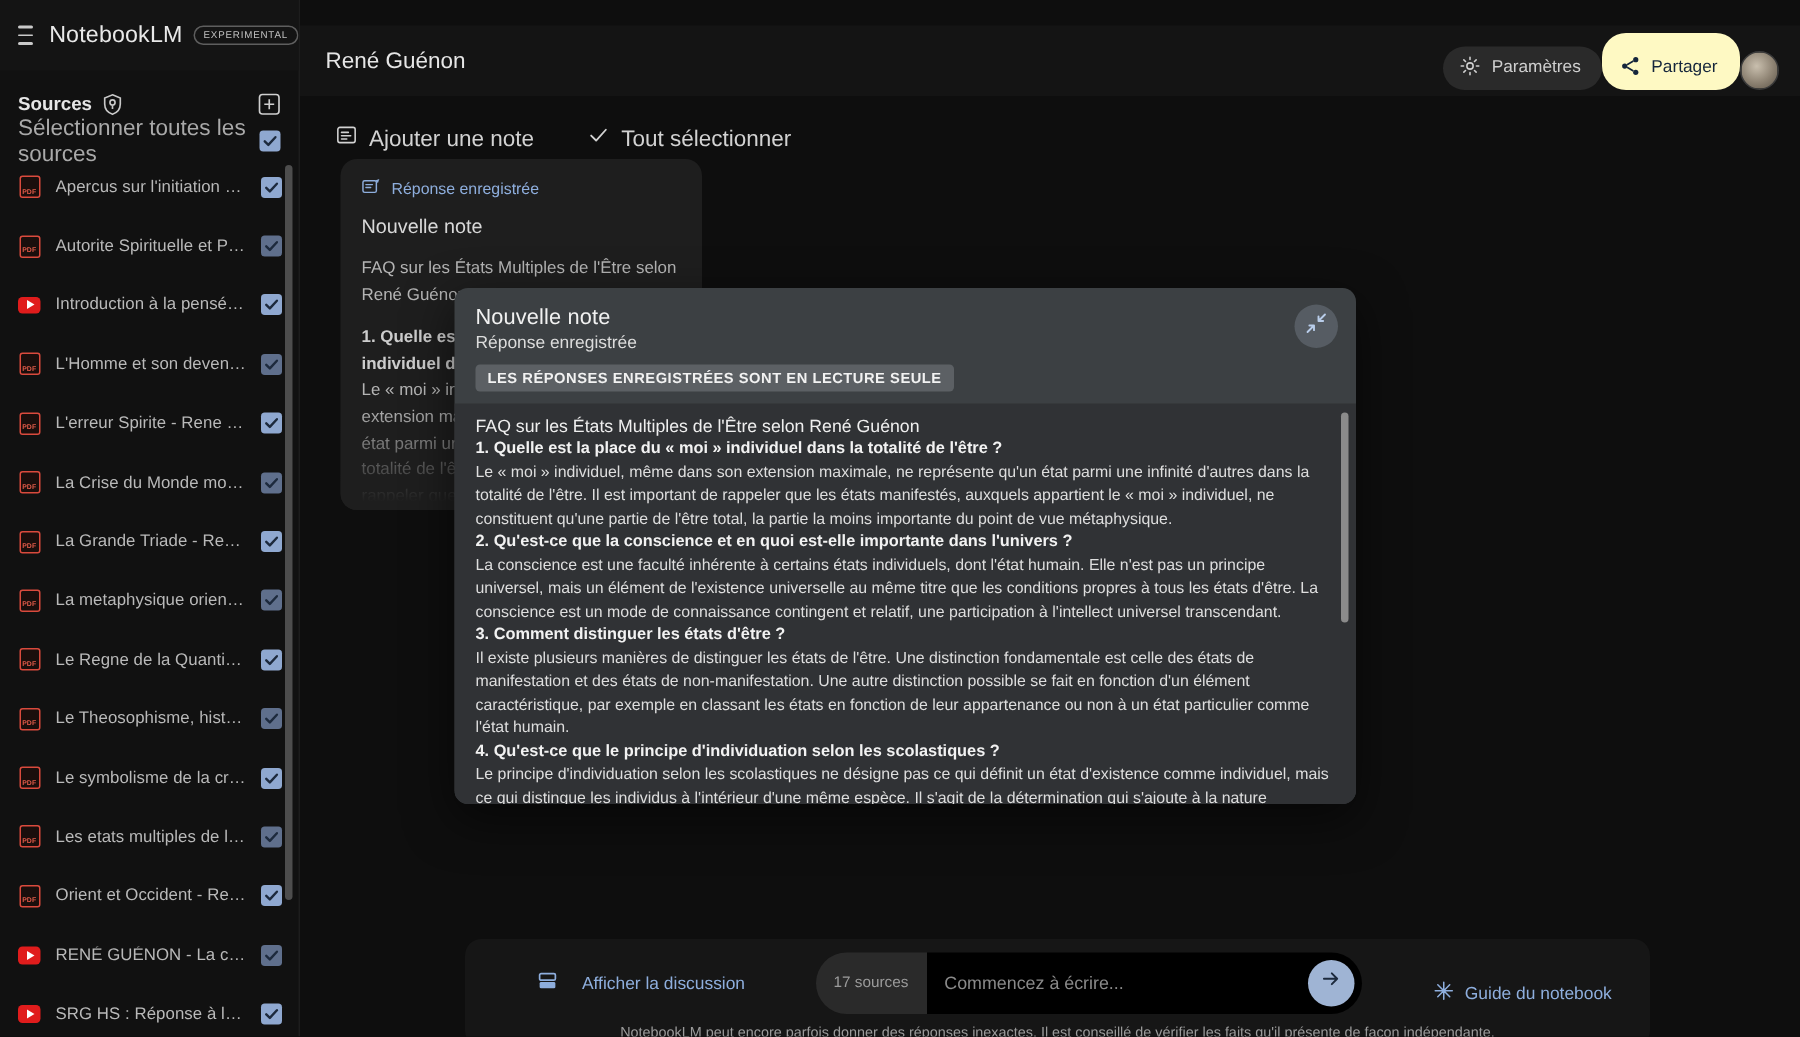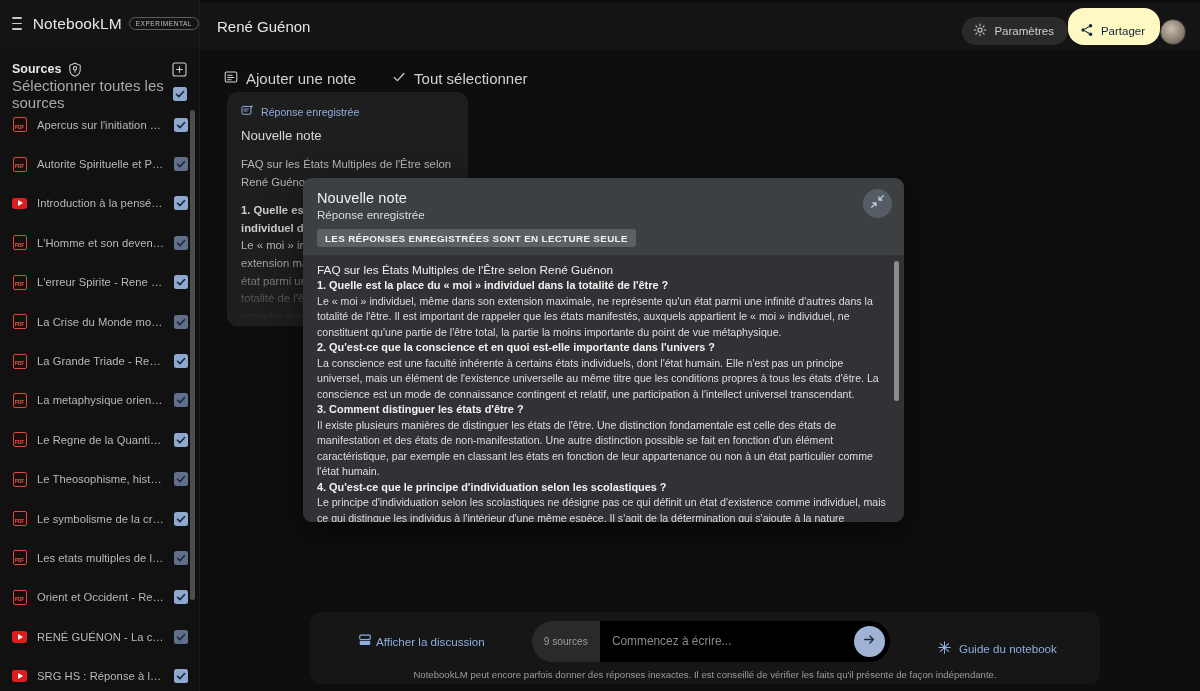--- a/index.html
+++ b/index.html
@@ -75,21 +75,21 @@
   .yt-ic::after { content: ""; border-left: 5px solid #fff;
     border-top: 3px solid transparent; border-bottom: 3px solid transparent; margin-left: 1px; }
   .src-label {
     font-size: 11.2px; color: #b9b9b9; white-space: nowrap; overflow: hidden;
     text-overflow: ellipsis; flex: 1 1 auto; letter-spacing: .05px;
   }
   .sb-track { position: absolute; right: 4px; top: 110px; width: 5px; height: 490px;
     background: #4d4d4d; border-radius: 3px; }
 
   
-  .main { position: absolute; left: 200px; top: 3px; width: 1000px; height: 610px; background: #0e0e0e; }
+  .main { position: absolute; left: 200px; top: 17px; width: 1000px; height: 610px; background: #0e0e0e; }
   .topbar {
     height: 47px; display: flex; align-items: center;
     padding: 0 14px 0 17px; background: #141414;
   }
   .notebook-title { font-size: 15px; color: #e6e6e6; }
   .top-actions { margin-left: auto; display: flex; align-items: flex-end; }
   .btn-settings {
     display: flex; align-items: center; gap: 7px;
     background: #2a2a2a; border-radius: 16px; padding: 6px 14px 6px 11px;
     font-size: 11.5px; color: #cfcfcf; cursor: pointer;
@@ -152,21 +152,21 @@
     position: absolute; right: 5.5px; top: 83px; width: 5px; height: 140px;
     background: #8b8b8b; border-radius: 3px;
   }
 
   
   .chatbar {
     position: absolute; left: 110px; top: 609px; width: 790px; height: 72px;
     background: #161616; border-radius: 11px;
   }
   .chat-row { display: flex; align-items: center; height: 58px; padding: 0 0 0 48px; }
-  .show-disc { display: flex; align-items: center; gap: 4px; font-size: 11.6px; color: #8eaedd; cursor: pointer; }
+  .show-disc { display: flex; align-items: center; gap: 16px; font-size: 11.6px; color: #8eaedd; cursor: pointer; }
   .input-wrap { display: flex; align-items: center; margin-left: 47px; }
   .src-chip {
     background: #2a2a2a; color: #9c9c9c; font-size: 10.2px;
     padding: 0 12px; height: 41px; display: flex; align-items: center;
     border-radius: 21px 0 0 21px; cursor: pointer;
   }
   .input-box {
     background: #000000; height: 41px; width: 290px; border-radius: 0 21px 21px 0;
     display: flex; align-items: center; padding: 0 5px 0 12px;
   }
@@ -503,21 +503,21 @@
         <div class="show-disc">
           <span>
             <svg width="14" height="14" viewBox="0 0 16 16">
                 <rect x="2" y="2.4" width="12" height="5" rx="1.1" fill="none" stroke="#8eaedd" stroke-width="1.3"></rect>
                 <rect x="2" y="8.8" width="12" height="4.8" rx="1.1" fill="#8eaedd"></rect>
               </svg>
           </span>
           <span>Afficher la discussion</span>
         </div>
         <div class="input-wrap">
-          <div class="src-chip">9 sources</div>
+          <div class="src-chip">17 sources</div>
           <div class="input-box">
             <input type="text" placeholder="Commencez à écrire..." style="">
             <div class="send-btn">
               <span>
                 <svg width="15" height="15" viewBox="0 0 16 16">
                     <path d="M2.8 8h9.4M8.4 4.2 12.2 8l-3.8 3.8" fill="none" stroke="#1d2a3d" stroke-width="1.4" stroke-linecap="round" stroke-linejoin="round"></path>
                   </svg>
               </span>
             </div>
           </div>

